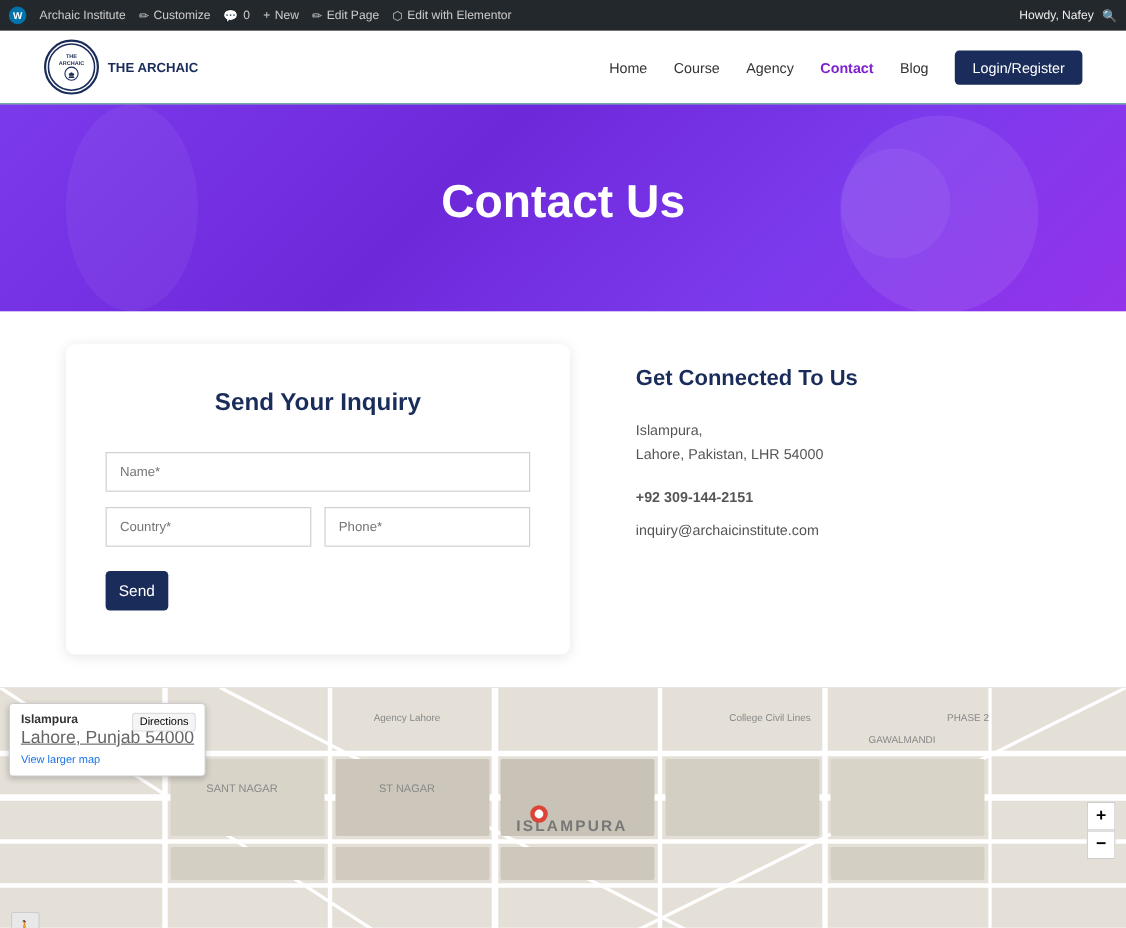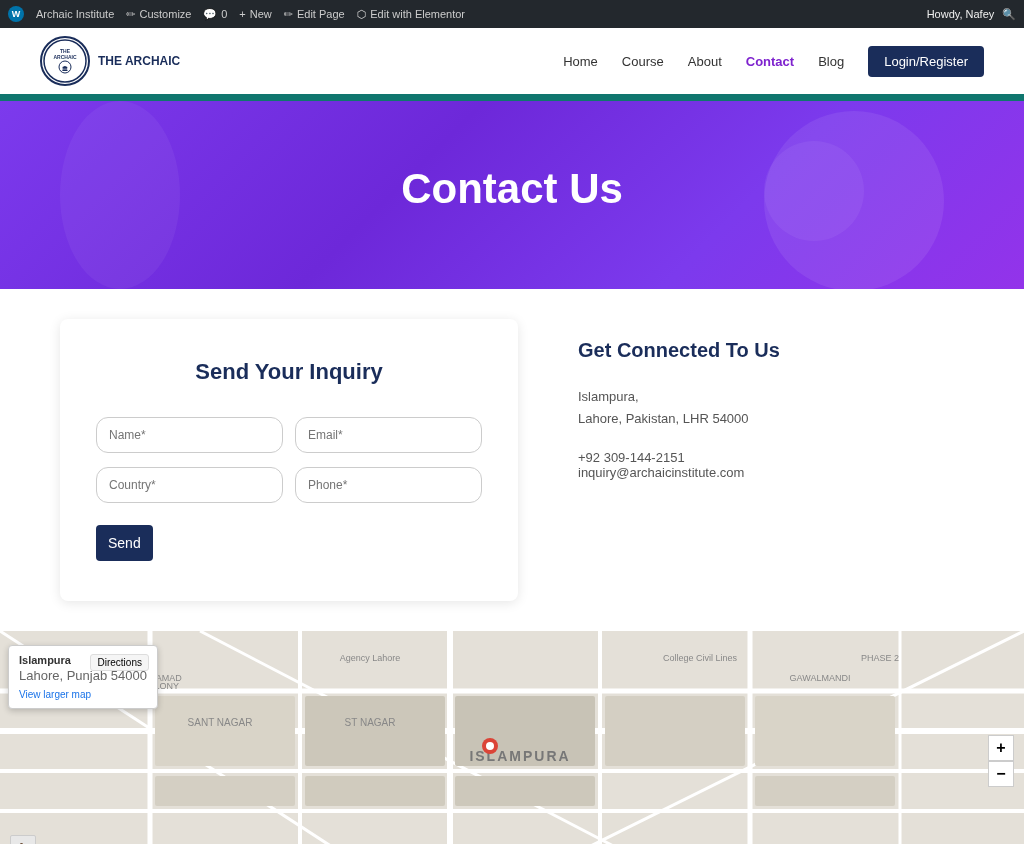--- a/index.html
+++ b/index.html
@@ -36,21 +36,21 @@
       display: inline-flex; align-items: center; justify-content: center;
       color: white; font-size: 9px; font-weight: bold;
     }
 
     
     .site-header {
       background: white;
       display: flex;
       align-items: center;
       padding: 8px 40px;
-      border-bottom: 7px solid #0f766e;
+      border-bottom: 1px solid #0f766e;
       position: relative;
     }
     .logo-area {
       display: flex;
       align-items: center;
       gap: 8px;
     }
     .logo-img {
       width: 50px; height: 50px;
       border: 2px solid #1a2d5a;
@@ -159,21 +159,21 @@
       margin-bottom: 32px;
     }
     .form-row {
       display: flex;
       gap: 12px;
       margin-bottom: 14px;
     }
     .form-input {
       flex: 1;
       border: 1px solid #ccc;
-      border-radius: 12px;
+      border-radius: 0;
       padding: 10px 12px;
       font-size: 12px;
       color: #555;
       background: white;
     }
     .btn-send {
       background: #1a2d5a;
       color: white;
       border: none;
       padding: 10px 12px;
@@ -196,21 +196,22 @@
     }
     .info-address {
       font-size: 13px;
       color: #555;
       line-height: 1.7;
       margin-bottom: 20px;
     }
     .info-phone {
       font-size: 13px;
       color: #555;
-      margin-bottom: 0;
+      margin-bottom: 15px;
+      font-weight: bold;
     }
     .info-email {
       font-size: 13px;
       color: #555;
     }
 
     
     .map-container {
       width: 100%;
       height: 260px;
@@ -236,21 +237,21 @@
       background: white;
       border: 1px solid #ccc;
       border-radius: 4px;
       padding: 8px 10px;
       font-size: 11px;
       box-shadow: 0 2px 6px rgba(0,0,0,0.2);
       z-index: 10;
       min-width: 140px;
     }
     .map-popup-title { font-weight: bold; color: #333; margin-bottom: 2px; }
-    .map-popup-sub { color: #666; font-size: 13px; margin-bottom: 6px; }
+    .map-popup-sub { color: #666; font-size: 16px; margin-bottom: 6px; text-decoration: underline; }
     .map-popup-link { color: #1a73e8; font-size: 10px; display: block; cursor: pointer; }
     .map-popup-dir {
       position: absolute;
       top: 8px;
       right: 8px;
       background: #f5f5f5;
       border: 1px solid #ddd;
       border-radius: 3px;
       padding: 2px 6px;
       font-size: 10px;
@@ -328,39 +329,38 @@
         <text x="22" y="20" text-anchor="middle" font-size="5" fill="#1a2d5a" font-weight="bold">ARCHAIC</text>
         <circle cx="22" cy="28" r="6" fill="none" stroke="#1a2d5a" stroke-width="1"></circle>
         <text x="22" y="31" text-anchor="middle" font-size="5" fill="#1a2d5a">🏛</text>
       </svg>
     </div>
     <span class="logo-text">THE ARCHAIC</span>
   </div>
   <nav class="site-nav">
     <a class="nav-link">Home</a>
     <a class="nav-link">Course</a>
-    <a class="nav-link">About</a>
+    <a class="nav-link">Agency</a>
     <a class="nav-link active">Contact</a>
     <a class="nav-link">Blog</a>
     <button class="btn-login">Login/Register</button>
   </nav>
 </header>
 
 <section class="hero-banner">
   <div class="hero-wave"></div>
   <h1 class="hero-title">Contact Us</h1>
 </section>
 
 <div class="main-content">
 
   <div class="form-section">
     <h2 class="form-title">Send Your Inquiry</h2>
     <div class="form-row">
       <input class="form-input" type="text" placeholder="Name*" style="">
-      <input class="form-input" type="email" placeholder="Email*" style="">
     </div>
     <div class="form-row">
       <input class="form-input" type="text" placeholder="Country*" style="">
       <input class="form-input" type="tel" placeholder="Phone*" style="">
     </div>
     <button class="btn-send">Send</button>
   </div>
 
   <div class="info-section">
     <h2 class="info-title">Get Connected To Us</h2>

